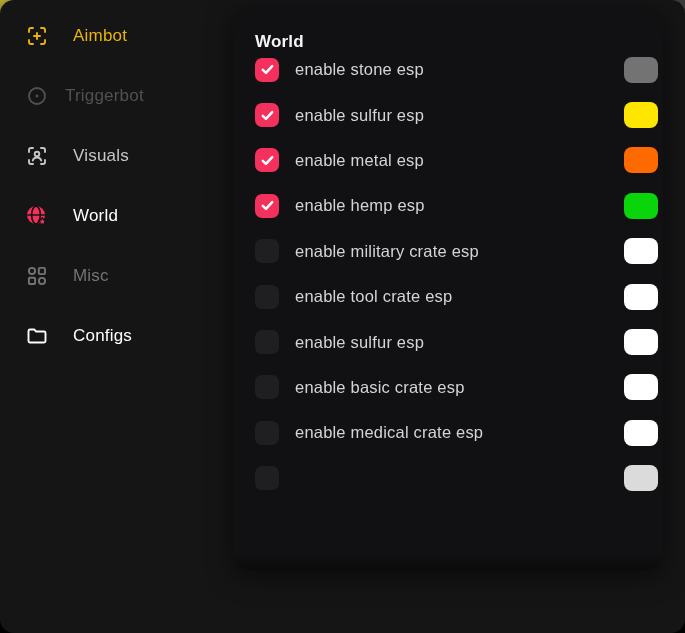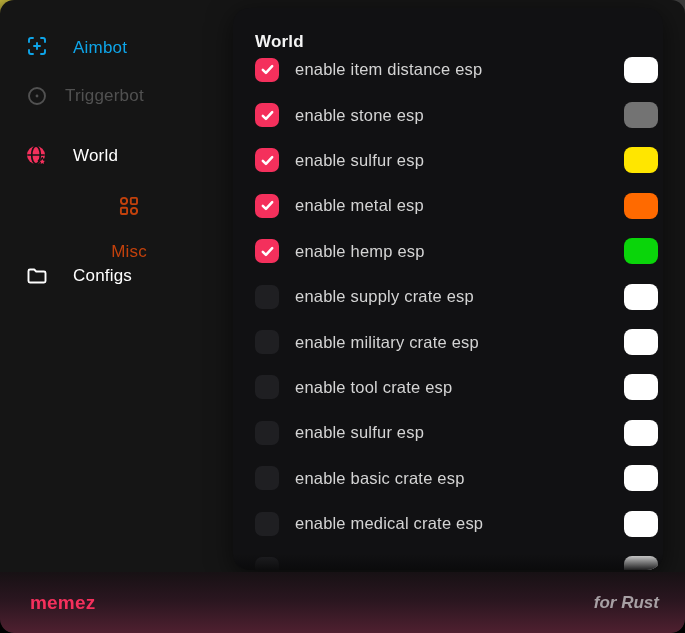--- a/index.html
+++ b/index.html
@@ -60,21 +60,21 @@
 </head>
 <body>
 
 <div class="bleed-tl"></div>
 <div class="bleed-tr"></div>
 
 <div class="window">
 
   <nav class="sidebar">
 
-    <div class="side-item" style="color: #0ea5e9; align-items: flex-end;">
+    <div class="side-item" style="color: #eab308;">
       <span class="icon">
         <svg viewBox="0 0 24 24" fill="none" stroke="currentColor" stroke-width="1.9" stroke-linecap="round" stroke-linejoin="round">
           <path d="M4 8V6a2 2 0 0 1 2-2h2"></path>
             <path d="M16 4h2a2 2 0 0 1 2 2v2"></path>
           <path d="M20 16v2a2 2 0 0 1-2 2h-2"></path>
             <path d="M8 20H6a2 2 0 0 1-2-2v-2"></path>
           <path d="M12 9v6M9 12h6"></path>
         </svg>
       </span>
       <span class="side-label">Aimbot</span>
@@ -83,36 +83,49 @@
     <div class="side-item" style="color: rgb(81, 81, 81); gap: 16px;">
       <span class="icon">
         <svg viewBox="0 0 24 24" fill="none" stroke="currentColor" stroke-width="1.9">
           <circle cx="12" cy="12" r="8"></circle>
             <circle cx="12" cy="12" r="1.4" fill="currentColor" stroke="none"></circle>
         </svg>
       </span>
       <span class="side-label">Triggerbot</span>
     </div>
 
+    <div class="side-item" style="color: rgb(198, 198, 198);">
+      <span class="icon">
+        <svg viewBox="0 0 24 24" fill="none" stroke="currentColor" stroke-width="1.9" stroke-linecap="round" stroke-linejoin="round">
+          <path d="M4 8V6a2 2 0 0 1 2-2h2"></path>
+            <path d="M16 4h2a2 2 0 0 1 2 2v2"></path>
+          <path d="M20 16v2a2 2 0 0 1-2 2h-2"></path>
+            <path d="M8 20H6a2 2 0 0 1-2-2v-2"></path>
+          <circle cx="12" cy="10" r="2.3"></circle>
+            <path d="M7.8 16.5c.6-2 2.3-3 4.2-3s3.6 1 4.2 3"></path>
+        </svg>
+      </span>
+      <span class="side-label">Visuals</span>
+    </div>
 
     <div class="side-item" style="color: rgb(255, 255, 255);">
       <span class="icon" style="color: rgb(244, 48, 92);">
         <svg viewBox="0 0 24 24">
           <circle cx="11" cy="11" r="9" fill="currentColor"></circle>
           <g fill="none" stroke="#141414" stroke-width="1.7">
             <path d="M2.2 11h17.6"></path>
               <ellipse cx="11" cy="11" rx="4.3" ry="8.9"></ellipse>
           </g>
           <path d="M17.3 13.6l1.3 2.4 2.7.4-1.95 1.95.45 2.75-2.5-1.3-2.5 1.3.45-2.75L13.3 16.4l2.7-.4z" fill="currentColor" stroke="#141414" stroke-width="1.3" stroke-linejoin="round"></path>
         </svg>
       </span>
       <span class="side-label">World</span>
     </div>
 
-    <div class="side-item" style="color: #c2410c; flex-direction: column;">
+    <div class="side-item" style="color: #737373;">
       <span class="icon">
         <svg viewBox="0 0 24 24" fill="none" stroke="currentColor" stroke-width="1.9">
           <circle cx="7" cy="7" r="3.1"></circle>
             <rect x="13.8" y="3.9" width="6.2" height="6.2" rx="1"></rect>
           <rect x="3.9" y="13.8" width="6.2" height="6.2" rx="1"></rect>
             <circle cx="17" cy="17" r="3.1"></circle>
         </svg>
       </span>
       <span class="side-label">Misc</span>
     </div>
@@ -130,29 +143,20 @@
 
   <section class="panel">
     <h1 class="panel-title">World</h1>
     <div class="rows">
         <div class="row checked">
       <span class="checkbox">
         <svg viewBox="0 0 24 24" fill="none" stroke="#ffffff" stroke-width="4" stroke-linecap="round" stroke-linejoin="round">
           <path d="M4.5 12.5l5 5 10-11"></path>
         </svg>
       </span>
-      <span class="row-label">enable item distance esp</span>
-      <span class="swatch" style="background: rgb(255, 255, 255);"></span>
-    </div>
-        <div class="row checked">
-      <span class="checkbox">
-        <svg viewBox="0 0 24 24" fill="none" stroke="#ffffff" stroke-width="4" stroke-linecap="round" stroke-linejoin="round">
-          <path d="M4.5 12.5l5 5 10-11"></path>
-        </svg>
-      </span>
       <span class="row-label">enable stone esp</span>
       <span class="swatch" style="background: rgb(115, 115, 115);"></span>
     </div>
         <div class="row checked">
       <span class="checkbox">
         <svg viewBox="0 0 24 24" fill="none" stroke="#ffffff" stroke-width="4" stroke-linecap="round" stroke-linejoin="round">
           <path d="M4.5 12.5l5 5 10-11"></path>
         </svg>
       </span>
       <span class="row-label">enable sulfur esp</span>
@@ -173,27 +177,20 @@
           <path d="M4.5 12.5l5 5 10-11"></path>
         </svg>
       </span>
       <span class="row-label">enable hemp esp</span>
       <span class="swatch" style="background: rgb(10, 213, 10);"></span>
     </div>
         <div class="row">
       <span class="checkbox">
         
       </span>
-      <span class="row-label">enable supply crate esp</span>
-      <span class="swatch" style="background: rgb(255, 255, 255);"></span>
-    </div>
-        <div class="row">
-      <span class="checkbox">
-        
-      </span>
       <span class="row-label">enable military crate esp</span>
       <span class="swatch" style="background: rgb(255, 255, 255);"></span>
     </div>
         <div class="row">
       <span class="checkbox">
         
       </span>
       <span class="row-label">enable tool crate esp</span>
       <span class="swatch" style="background: rgb(255, 255, 255);"></span>
     </div>
@@ -221,18 +218,14 @@
         <div class="row partial">
       <span class="checkbox">
         
       </span>
       <span class="row-label"></span>
       <span class="swatch" style="background: rgb(255, 255, 255);"></span>
     </div>
       </div>
   </section>
 
-  <footer class="footer">
-    <span class="brand">memez</span>
-    <span class="tagline">for Rust</span>
-  </footer>
 
 </div>
 
 </body></html>

